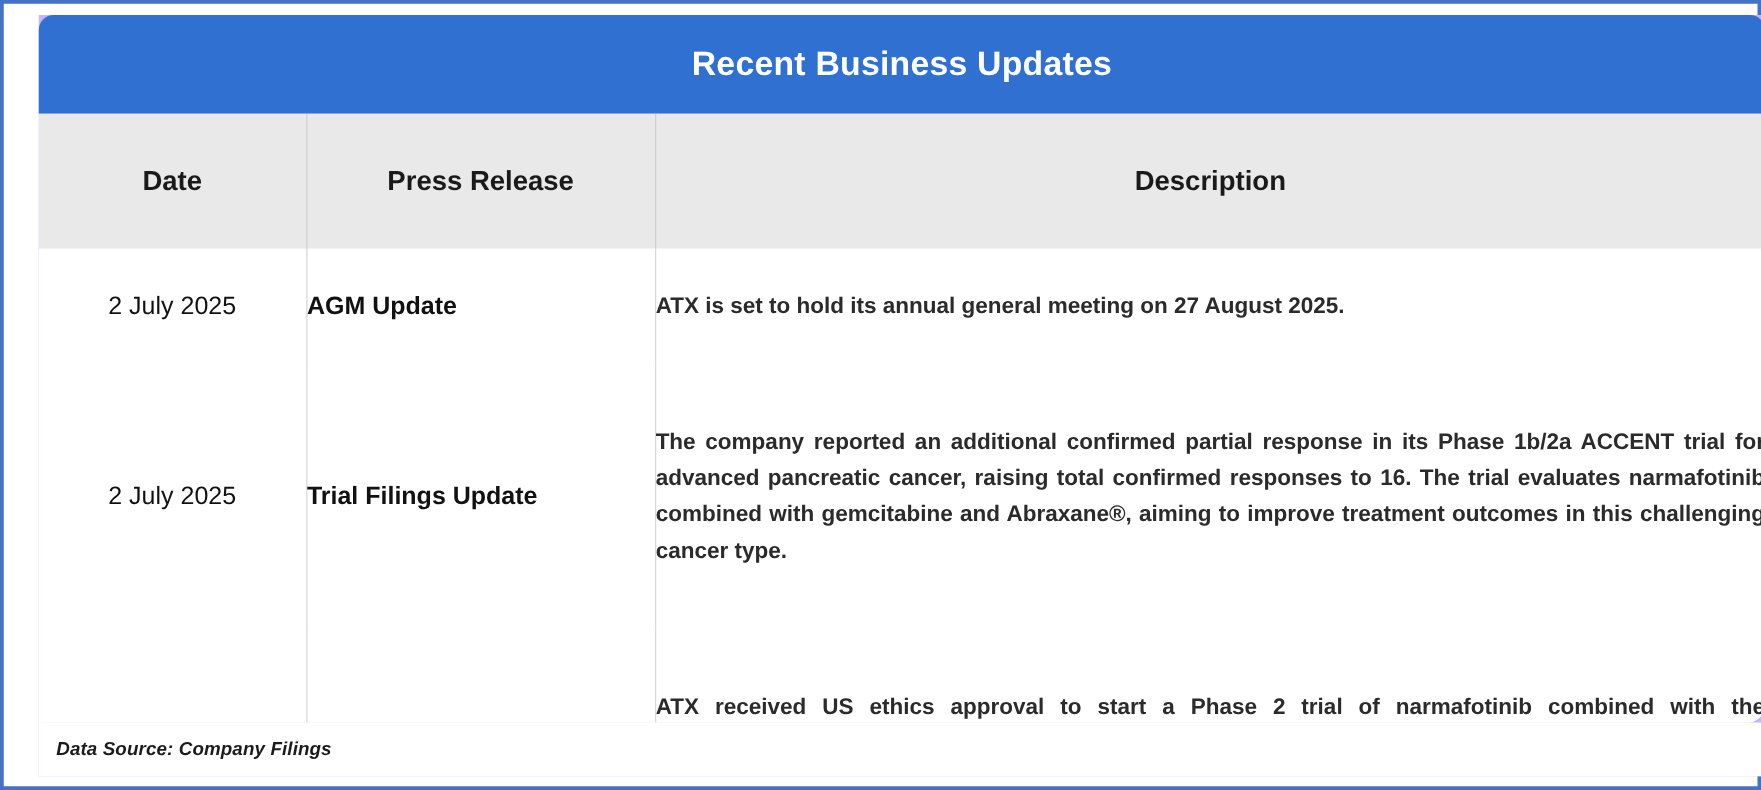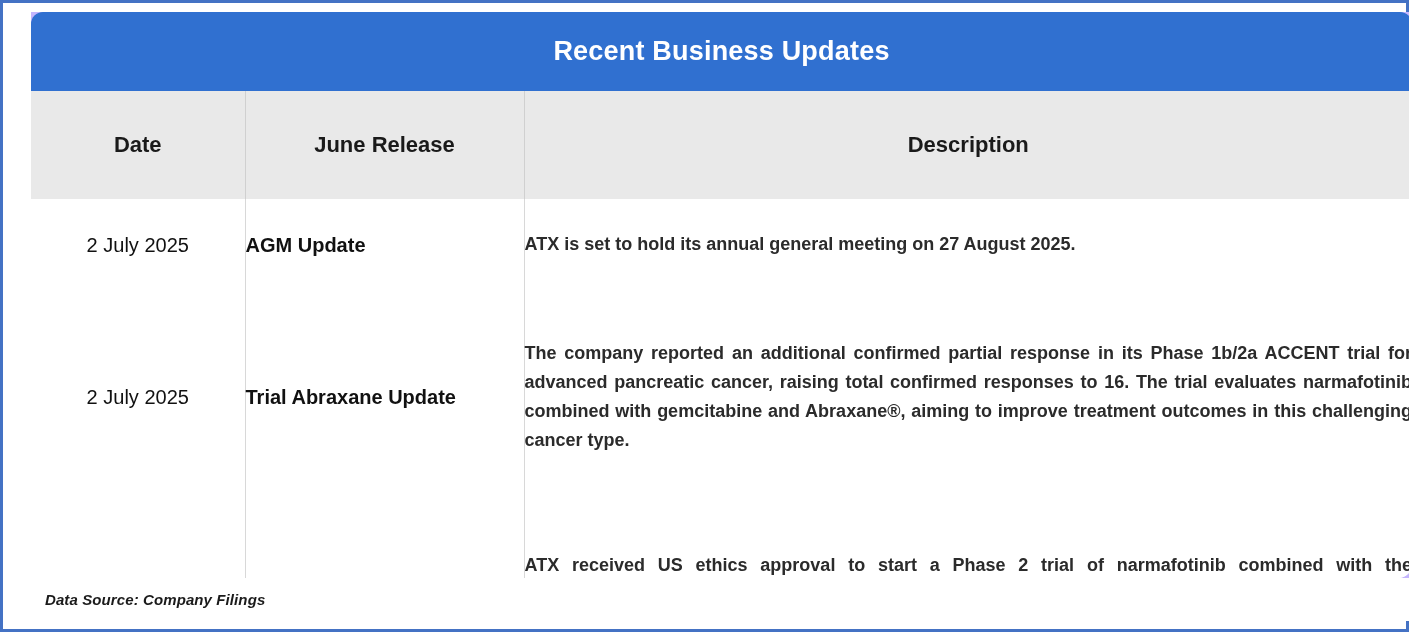--- a/index.html
+++ b/index.html
@@ -165,33 +165,33 @@
     <div class="table-wrap">
       <table class="updates">
         <colgroup>
           <col class="col-date">
           <col class="col-pr">
           <col class="col-desc">
         </colgroup>
         <thead>
           <tr>
             <th>Date</th>
-            <th>June Release</th>
+            <th>Press Release</th>
             <th>Description</th>
           </tr>
         </thead>
         <tbody>
           <tr class="row-1">
             <td class="cell-date">2 July 2025</td>
             <td class="cell-pr">AGM Update</td>
             <td class="cell-desc">ATX is set to hold its annual general meeting on 27 August 2025.</td>
           </tr>
           <tr class="row-2">
             <td class="cell-date">2 July 2025</td>
-            <td class="cell-pr">Trial Abraxane Update</td>
+            <td class="cell-pr">Trial Filings Update</td>
             <td class="cell-desc">The company reported an additional confirmed partial response in its Phase 1b/2a ACCENT trial for advanced pancreatic cancer, raising total confirmed responses to 16. The trial evaluates narmafotinib combined with gemcitabine and Abraxane®, aiming to improve treatment outcomes in this challenging cancer type.</td>
           </tr>
           <tr class="row-3">
             <td class="cell-date">24 June 2025</td>
             <td class="cell-pr">Ethics Approval</td>
             <td class="cell-desc">ATX received US ethics approval to start a Phase 2 trial of narmafotinib combined with the chemotherapy FOLFIRINOX for advanced pancreatic cancer. The trial will recruit 60-70 patients at sites in the US and Australia, aiming to identify the optimal dose and improve treatment outcomes.</td>
           </tr>
         </tbody>
       </table>
     </div>

